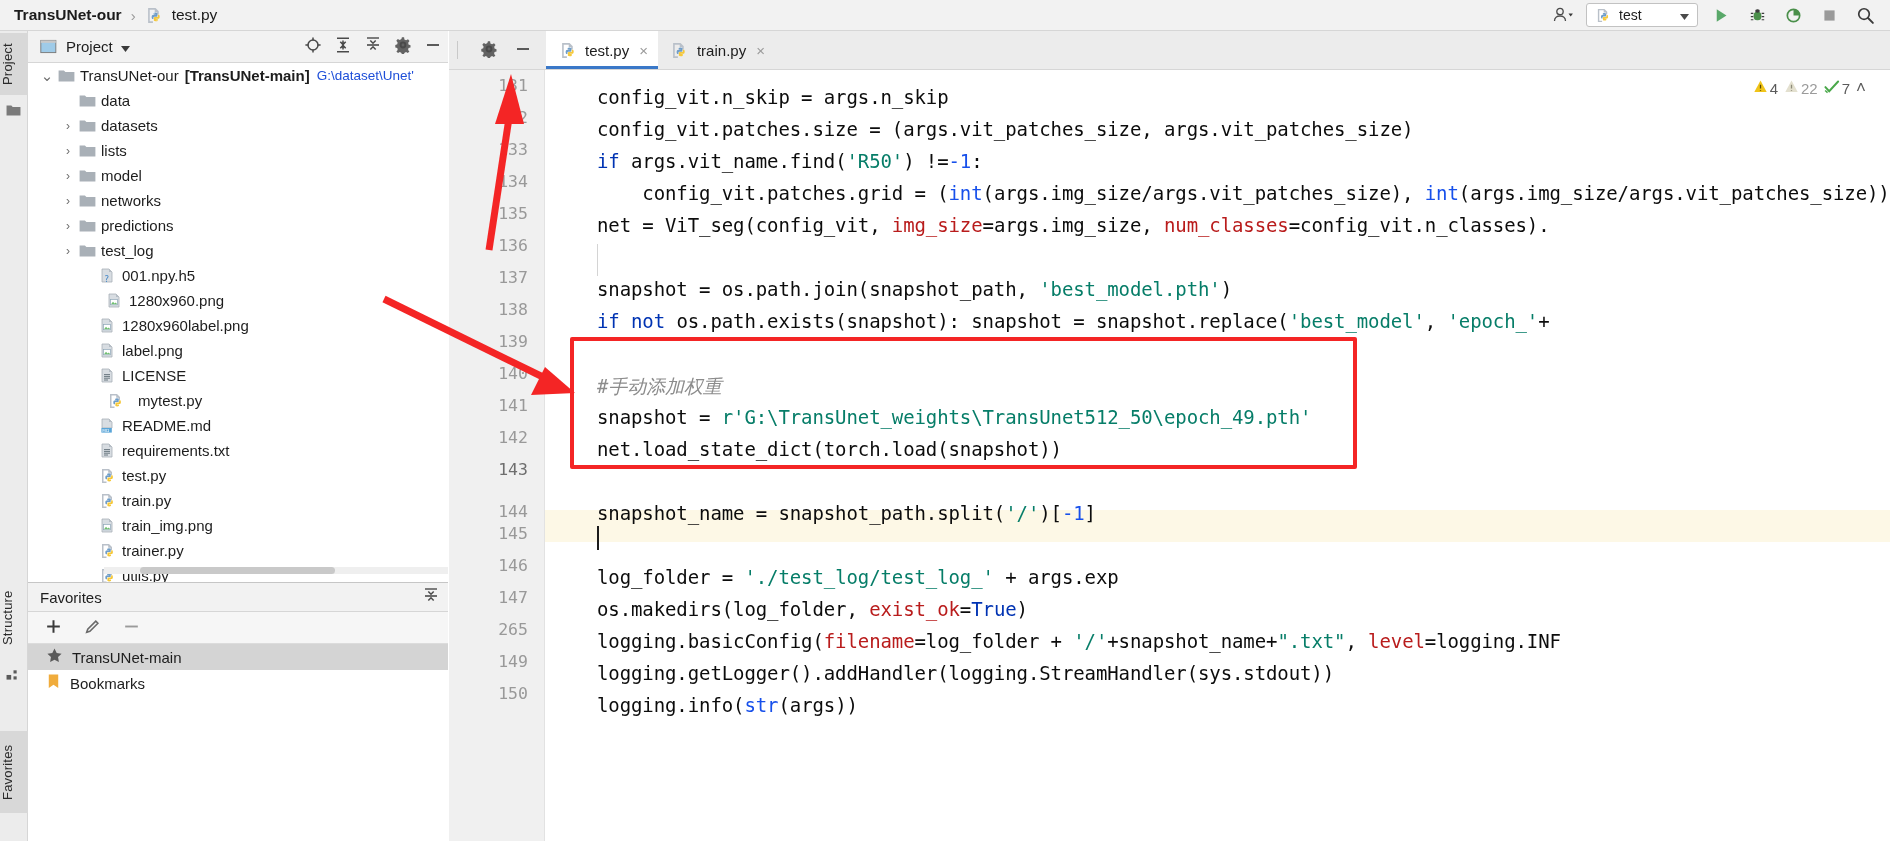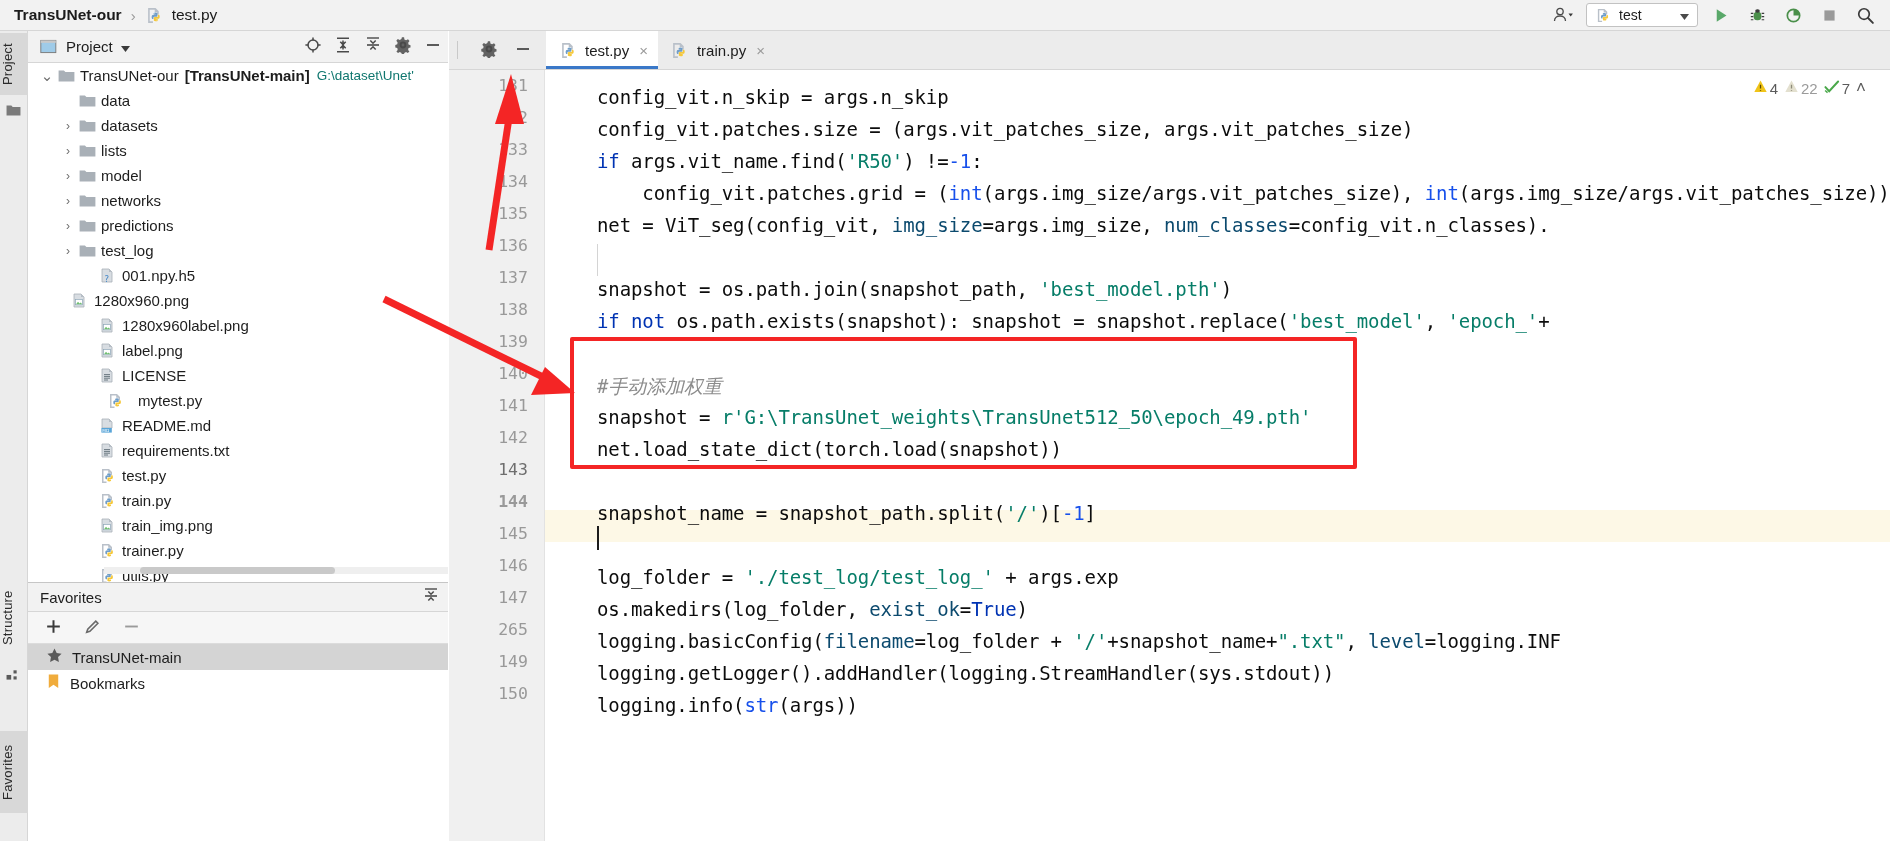--- a/index.html
+++ b/index.html
@@ -59,21 +59,21 @@
   .proj-header .sp { margin-left: auto; display: flex; align-items: center; gap: 12px; }
 
   .tree {
     position: absolute; left: 28px; top: 63px; width: 420px; height: 520px;
     background: #ffffff; overflow: hidden;
   }
   .trow { display: flex; align-items: center; height: 25px; padding-left: 10px; font-size: 15px; white-space: nowrap; }
   .twist { width: 18px; text-align: center; color: #6e6e6e; font-size: 12px; flex: 0 0 18px; }
   .tico { width: 20px; flex: 0 0 20px; display: inline-flex; align-items: center; justify-content: center; }
   .tlabel { padding-left: 4px; }
-  .tpath { color: #0f766e; padding-left: 7px; font-size: 13.5px; }
+  .tpath { color: #1d4ed8; padding-left: 7px; font-size: 13.5px; }
 
   .scroll-h {
     position: absolute; left: 140px; top: 567px; width: 195px; height: 7px;
     background: #c9c9c9; border-radius: 4px;
   }
   .scroll-track {
     position: absolute; left: 104px; top: 567px; width: 344px; height: 7px;
     background: #efefef;
   }
 
@@ -133,21 +133,21 @@
   .hl-row { position: absolute; left: 0; width: 1345px; height: 32px; background: #fdf8e6; }
   .gut-hl { position: absolute; left: 0; width: 96px; height: 32px; background: #fdf8e6; }
   .indent-guide { position: absolute; width: 1px; background: #d4d4d4; }
   .caret-bar { position: absolute; width: 2px; background: #1c1c1c; }
 
   
   .kw   { color: #0033b3; font-weight: normal; }
   .str  { color: #067d68; }
   .num  { color: #1750eb; }
   .fn   { color: #1750eb; }
-  .kwarg{ color: #0c4a6e; }
+  .kwarg{ color: #b91c1c; }
   .cmt  { color: #8c8c8c; font-style: italic; }
   .cmt-cjk { font-family: "DejaVu Sans", sans-serif; font-style: italic; }
 
   
   .inspect {
     position: absolute; right: 24px; top: 8px; display: flex; align-items: center; gap: 6px;
     font-size: 15px; color: #5b5b5b; font-family: "Liberation Sans", sans-serif;
   }
   .insp-item { display: flex; align-items: center; gap: 2px; }
 
@@ -381,21 +381,21 @@
           <span class="twist"></span>
           <span class="tico">
             <svg width="16" height="16" viewBox="0 0 16 16">
               <path d="M2 1h7l3 3v10H2z" fill="#d8dde2" stroke="#a8b0b7" stroke-width="0.8"></path>
               <path d="M9 1l3 3H9z" fill="#b6bec6"></path>
               <text x="4.6" y="14.2" font-size="8.6" fill="#3f85c8" font-family="DejaVu Sans">?</text>
             </svg>
           </span>
           <span class="tlabel">001.npy.h5</span>
         </div>
-        <div class="trow" style="padding-left: 24px;">
+        <div class="trow" style="padding-left: 59px;">
           <span class="twist"></span>
           <span class="tico">
             <svg width="16" height="16" viewBox="0 0 16 16">
               <path d="M2 1h7l3 3v10H2z" fill="#d8dde2" stroke="#a8b0b7" stroke-width="0.8"></path>
               <path d="M9 1l3 3H9z" fill="#b6bec6"></path>
               <rect x="3.6" y="6.4" width="6.8" height="5.4" fill="#fff" stroke="#8fa8b8" stroke-width="0.7"></rect>
               <path d="M4 11.2l2-2.4 1.6 1.8 1.2-1.2 1.4 1.8z" fill="#6fbf6f"></path>
             </svg>
           </span>
           <span class="tlabel">1280x960.png</span>
@@ -631,21 +631,21 @@
           <div class="lnum" style="top: 102px;">134</div>
           <div class="lnum" style="top: 134px;">135</div>
           <div class="lnum" style="top: 166px;">136</div>
           <div class="lnum" style="top: 198px;">137</div>
           <div class="lnum" style="top: 230px;">138</div>
           <div class="lnum" style="top: 262px;">139</div>
           <div class="lnum" style="top: 294px;">140</div>
           <div class="lnum" style="top: 326px;">141</div>
           <div class="lnum" style="top: 358px;">142</div>
           <div class="lnum" style="top: 390px; color: rgb(110, 110, 110);">143</div>
-          <div class="lnum" style="top: 422px; font-weight: bold;">144</div>
+          <div class="lnum" style="top: 432px;">144</div>
           <div class="lnum" style="top: 454px;">145</div>
           <div class="lnum" style="top: 486px;">146</div>
           <div class="lnum" style="top: 518px;">147</div>
           <div class="lnum" style="top: 550px;">265</div>
           <div class="lnum" style="top: 582px;">149</div>
           <div class="lnum" style="top: 614px;">150</div>
         </div>
     </div>
     <div class="gutter-vline"></div>
 

